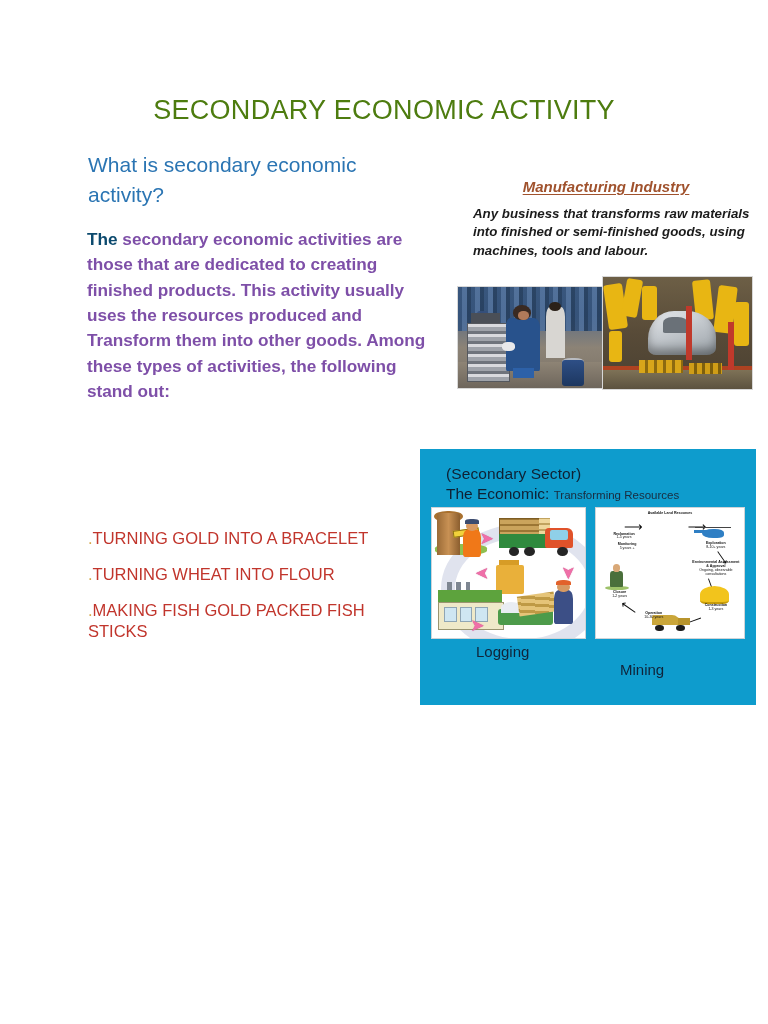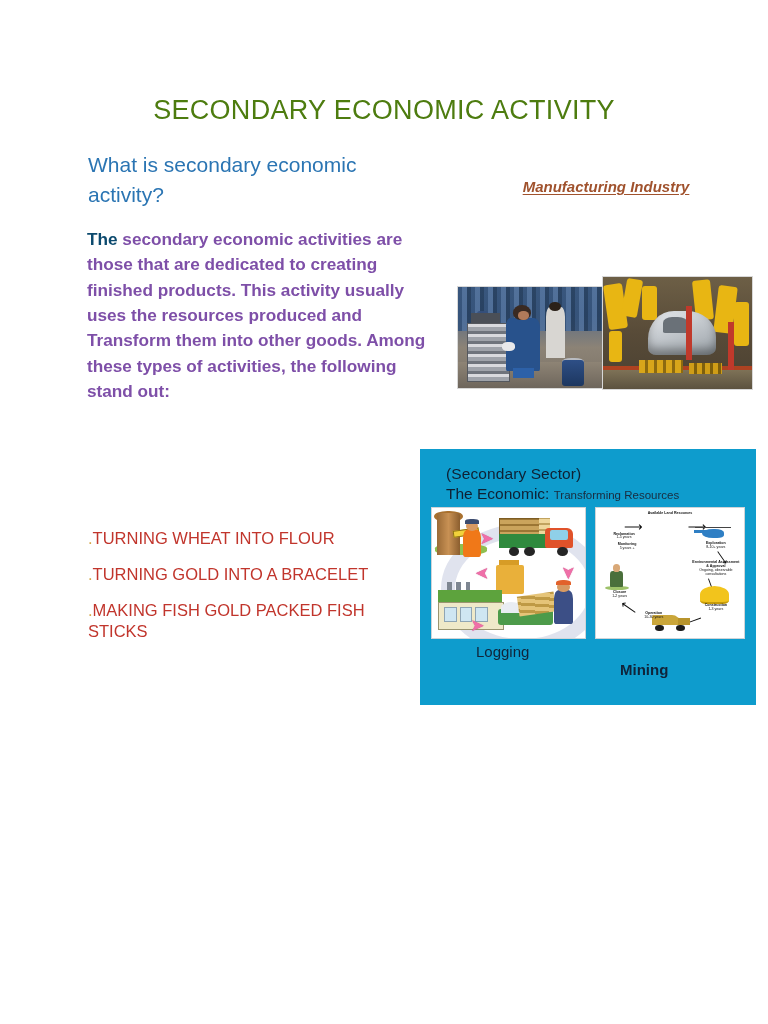--- a/index.html
+++ b/index.html
@@ -222,21 +222,21 @@
   }
   .panel-logging { left: 11px; top: 58px; width: 155px; height: 132px; }
   .panel-mining  { left: 175px; top: 58px; width: 150px; height: 132px; }
 
   .panel-caption {
     position: absolute;
     color: #10243a;
     font-size: 15px;
   }
   .cap-logging { left: 56px; top: 194px; }
-  .cap-mining  { left: 200px; top: 212px; font-weight: bold; }
+  .cap-mining  { left: 200px; top: 212px; }
 
   
   .lg-bg { position:absolute; inset:0; background:#ffffff; }
   .lg-swirl { position:absolute; left:6%; top:12%; width:88%; height:78%;
     border:14px solid #d6d9e8; border-radius:50%; opacity:.75; }
   .lg-ground { position:absolute; left:2%; top:28%; width:34%; height:8%;
     background:#8fbf4f; border-radius:40%; }
   .lg-tree-trunk { position:absolute; left:3%; top:4%; width:15%; height:32%;
     background: linear-gradient(90deg,#9a6a36,#c89154,#8b5e2f); border-radius:3px 3px 0 0;}
   .lg-tree-top { position:absolute; left:1%; top:2%; width:19%; height:9%;
@@ -347,26 +347,27 @@
 <div class="page">
 
   <div class="doc-title">SECONDARY ECONOMIC ACTIVITY</div>
 
   <div class="q-heading">What is secondary economic activity?</div>
 
   <div class="body-para"><span class="lead-cap">The</span><span> secondary economic activities are those that are dedicated to creating finished products. This activity usually uses the resources produced and Transform them into other goods. Among these types of activities, the following stand out:</span></div>
 
 
   <ul class="example-list">
+    <li><span class="bullet-dot">.</span><span>TURNING GOLD INTO A BRACELET</span></li>
     <li><span class="bullet-dot">.</span><span>TURNING WHEAT INTO FLOUR</span></li>
-    <li><span class="bullet-dot">.</span><span>TURNING GOLD INTO A BRACELET</span></li>
     <li><span class="bullet-dot">.</span><span>MAKING FISH GOLD PACKED FISH STICKS</span></li>
   </ul>
 
   <div class="mfg-title">Manufacturing Industry</div>
+  <div class="mfg-desc">Any business that transforms raw materials into finished or semi-finished goods, using machines, tools and labour.</div>
 
   <div class="photo-pair">
     <div class="photo photo-left">
       <div class="pl-bg"></div>
       <div class="pl-rack"></div>
       <div class="pl-floor"></div>
       <div class="pl-p3"></div>
       <div class="pl-engine2"></div>
       <div class="pl-engine"></div>
       <div class="pl-worker-body"></div>

